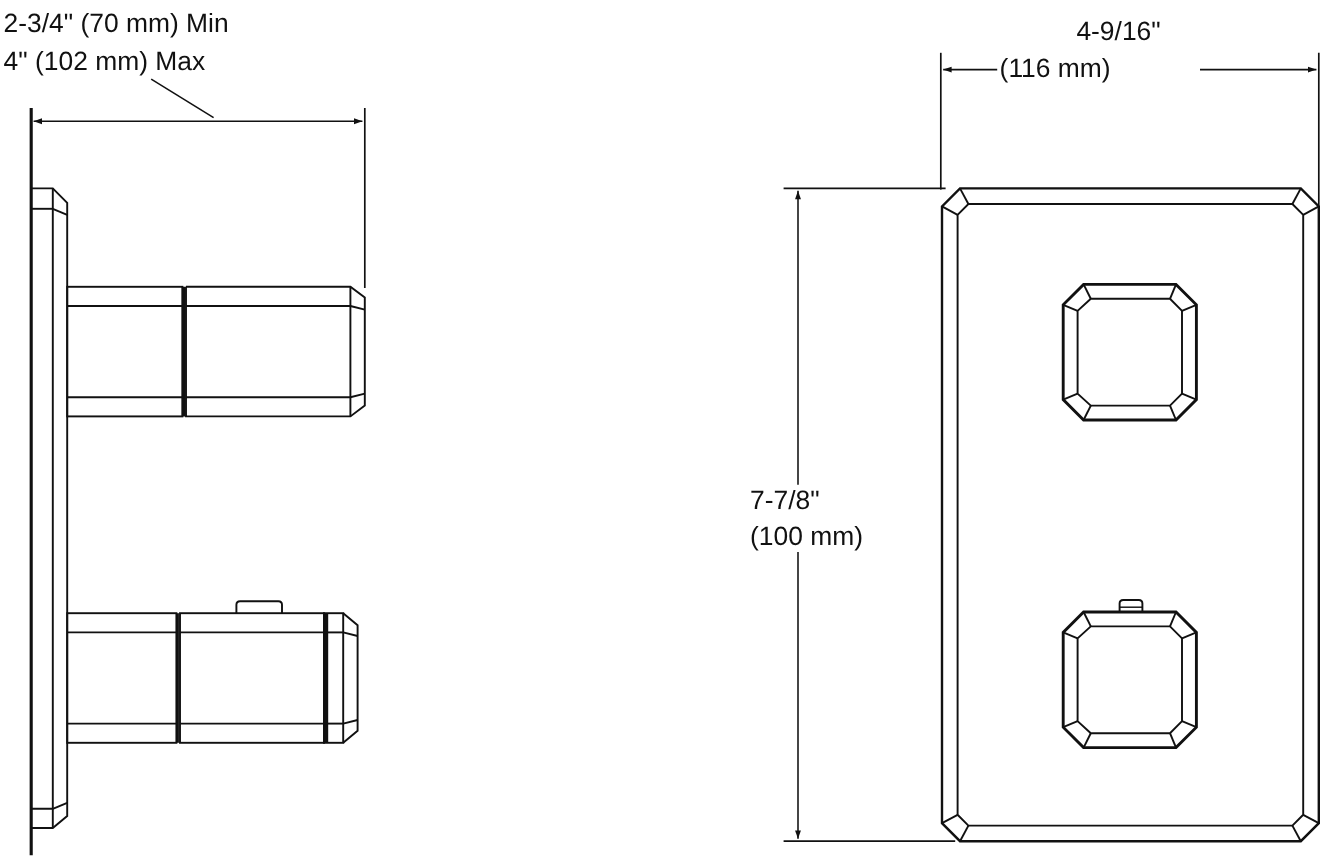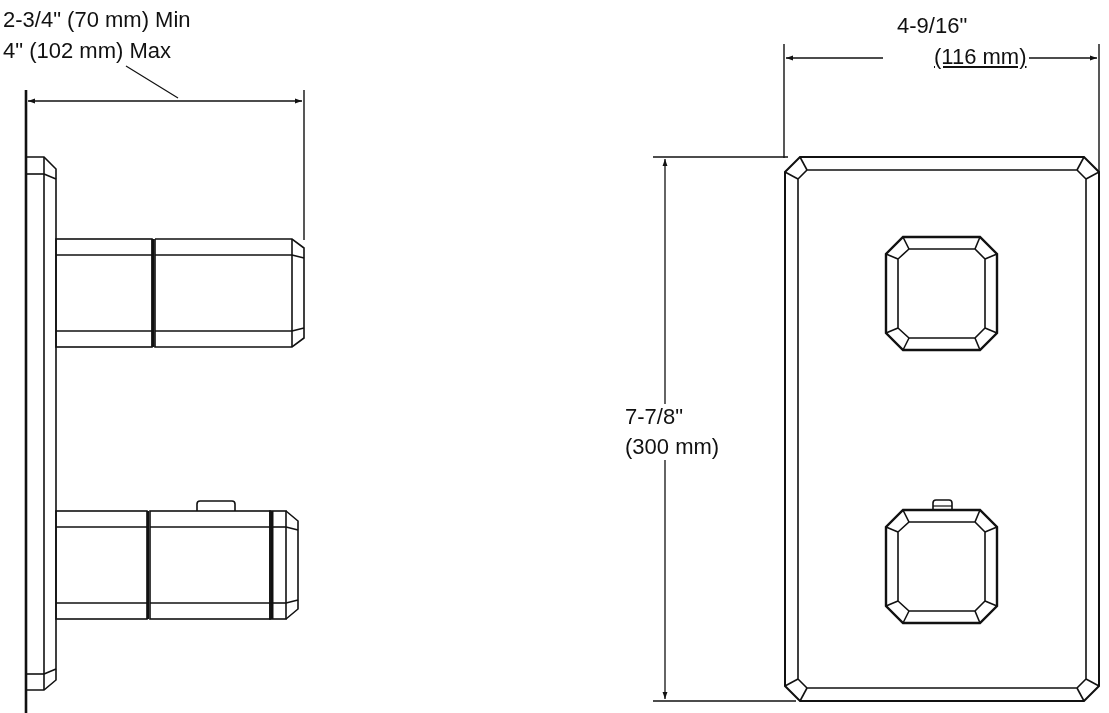--- a/index.html
+++ b/index.html
@@ -122,16 +122,16 @@
       <line x1="903" y1="623" x2="909" y2="611"></line>
       <line x1="980" y1="623" x2="975" y2="611"></line>
     </g>
   </g>
 </svg>
 
 <div class="label" style="left:3px; top:7px;">2-3/4" (70 mm) Min</div>
 <div class="label" style="left:3px; top:38px;">4" (102 mm) Max</div>
 
 <div class="label" style="left:897px; top:13px;">4-9/16"</div>
-<div class="label lbl-bg" style="left:932px; top:44px;text-decoration:underline;">(116 mm)</div>
+<div class="label lbl-bg" style="left:831px; top:44px;">(116 mm)</div>
 
 <div class="label" style="left:625px; top:404px;">7-7/8"</div>
-<div class="label lbl-bg" style="left:623px; top:434px;">(300 mm)</div>
+<div class="label lbl-bg" style="left:623px; top:434px;">(100 mm)</div>
 
 </body></html>

